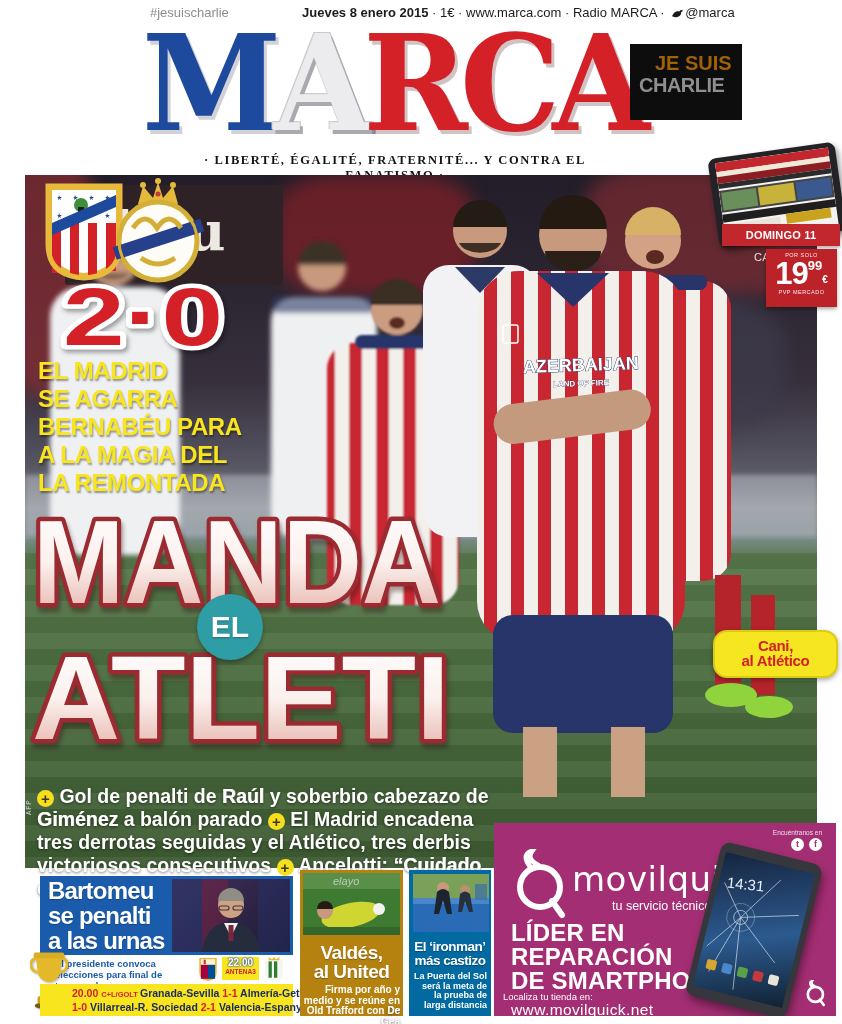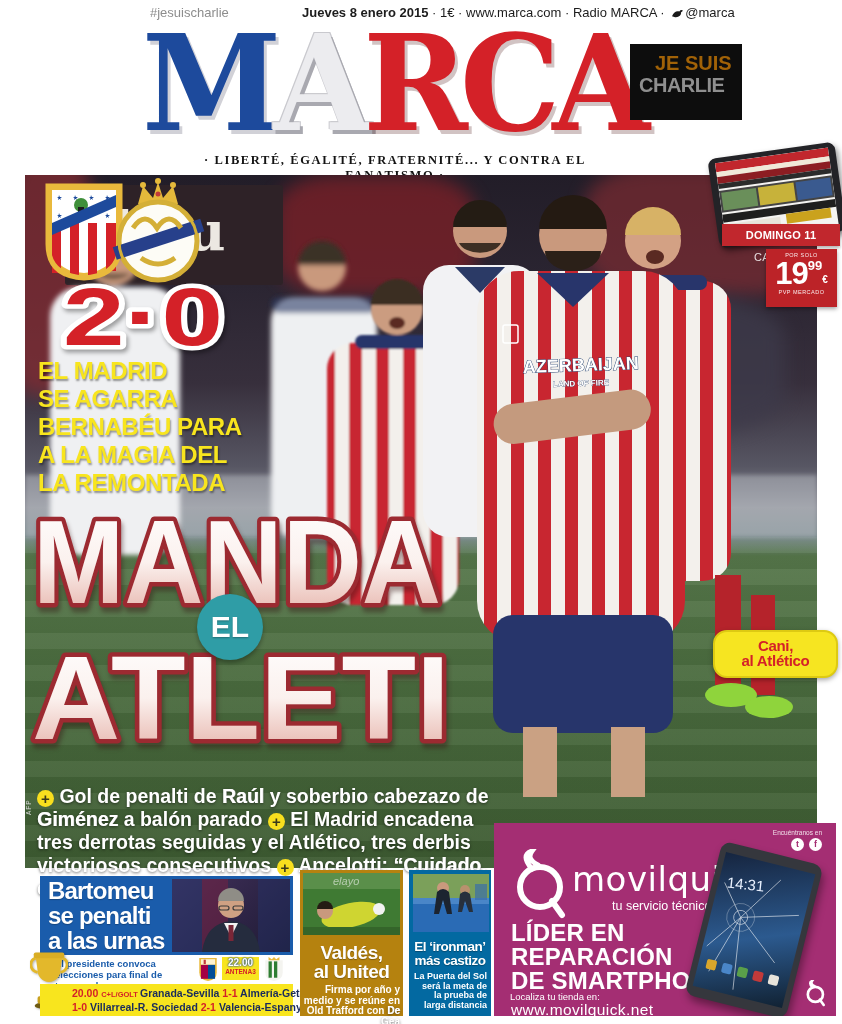--- a/index.html
+++ b/index.html
@@ -128,21 +128,21 @@
   
   .mq{position:absolute;left:494px;top:823px;width:342px;height:193px;background:#a42e73;overflow:hidden;}
   .mq-findus{position:absolute;right:14px;top:6px;color:#fff;font-size:6.5px;opacity:.85;}
   .mq-soc{position:absolute;top:15px;width:13px;height:13px;border-radius:50%;background:#fff;
           color:#a42e73;font-size:9px;font-weight:900;text-align:center;line-height:13px;}
   .mq-logo{position:absolute;left:16px;top:26px;}
   .mq-brand{position:absolute;left:78px;top:36px;color:#fff;font-size:34px;font-weight:400;
             letter-spacing:.5px;font-family:"DejaVu Sans",sans-serif;}
   .mq-tag{position:absolute;left:118px;top:76px;color:#fff;font-size:12.5px;font-weight:400;}
   .mq-head{position:absolute;left:17px;top:98px;color:#fff;font-weight:900;font-size:24px;line-height:24px;letter-spacing:.2px;}
-  .mq-loc{position:absolute;left:16px;top:168px;color:#fff;font-size:9.5px;}
+  .mq-loc{position:absolute;left:9px;top:168px;color:#fff;font-size:9.5px;}
   .mq-url{position:absolute;left:17px;top:178px;color:#fff;font-size:15.5px;font-weight:400;letter-spacing:.4px;}
   .mq-phone{position:absolute;left:208px;top:28px;width:104px;height:158px;background:#35373d;
             border-radius:10px;transform:rotate(14deg);box-shadow:3px 5px 8px rgba(0,0,0,.4);
             padding:10px 6px;box-sizing:border-box;}
   .mq-screen{width:100%;height:100%;background:linear-gradient(160deg,#16253f,#2c5a8f 55%,#123);
              position:relative;overflow:hidden;}
   .mq-time{position:absolute;left:8px;top:18px;color:#eaf2ff;font-size:15px;font-weight:400;transform:rotate(-8deg);}
   .mq-q2{position:absolute;right:10px;bottom:8px;}
 
   svg text{font-family:"Liberation Sans",sans-serif;}

